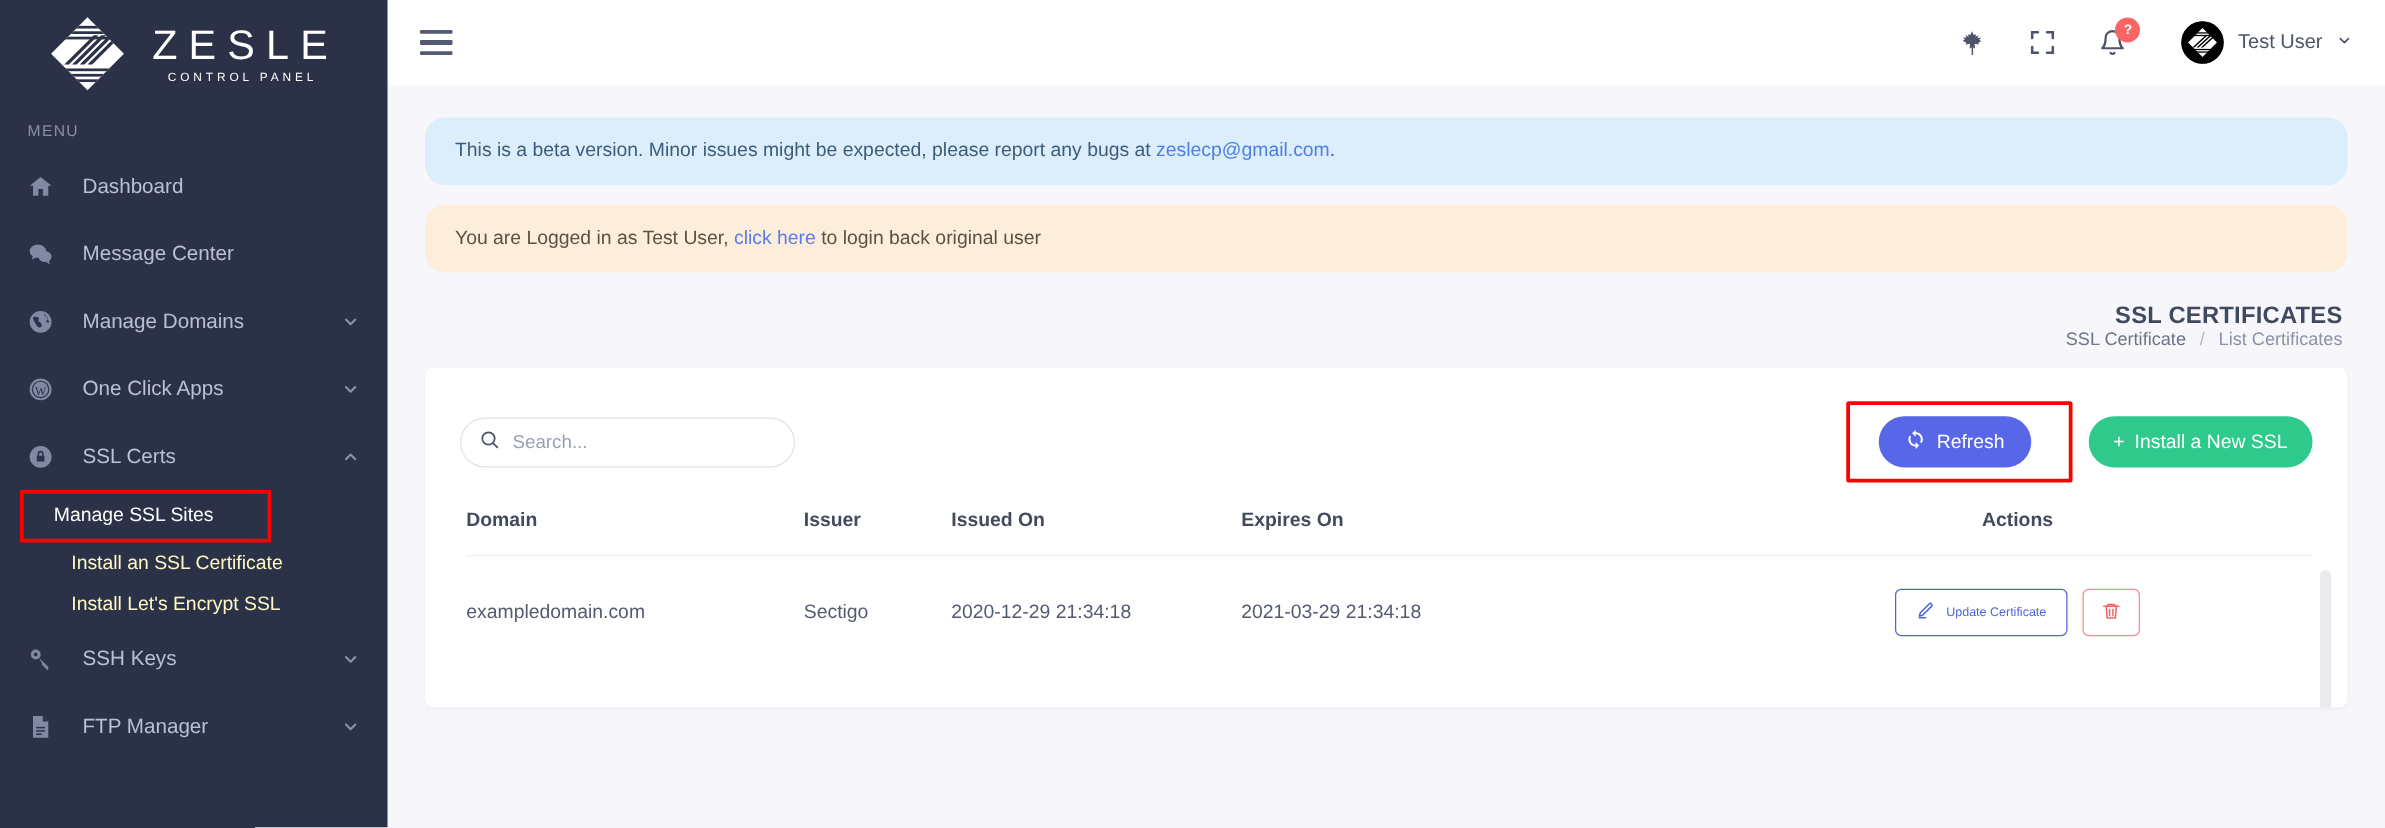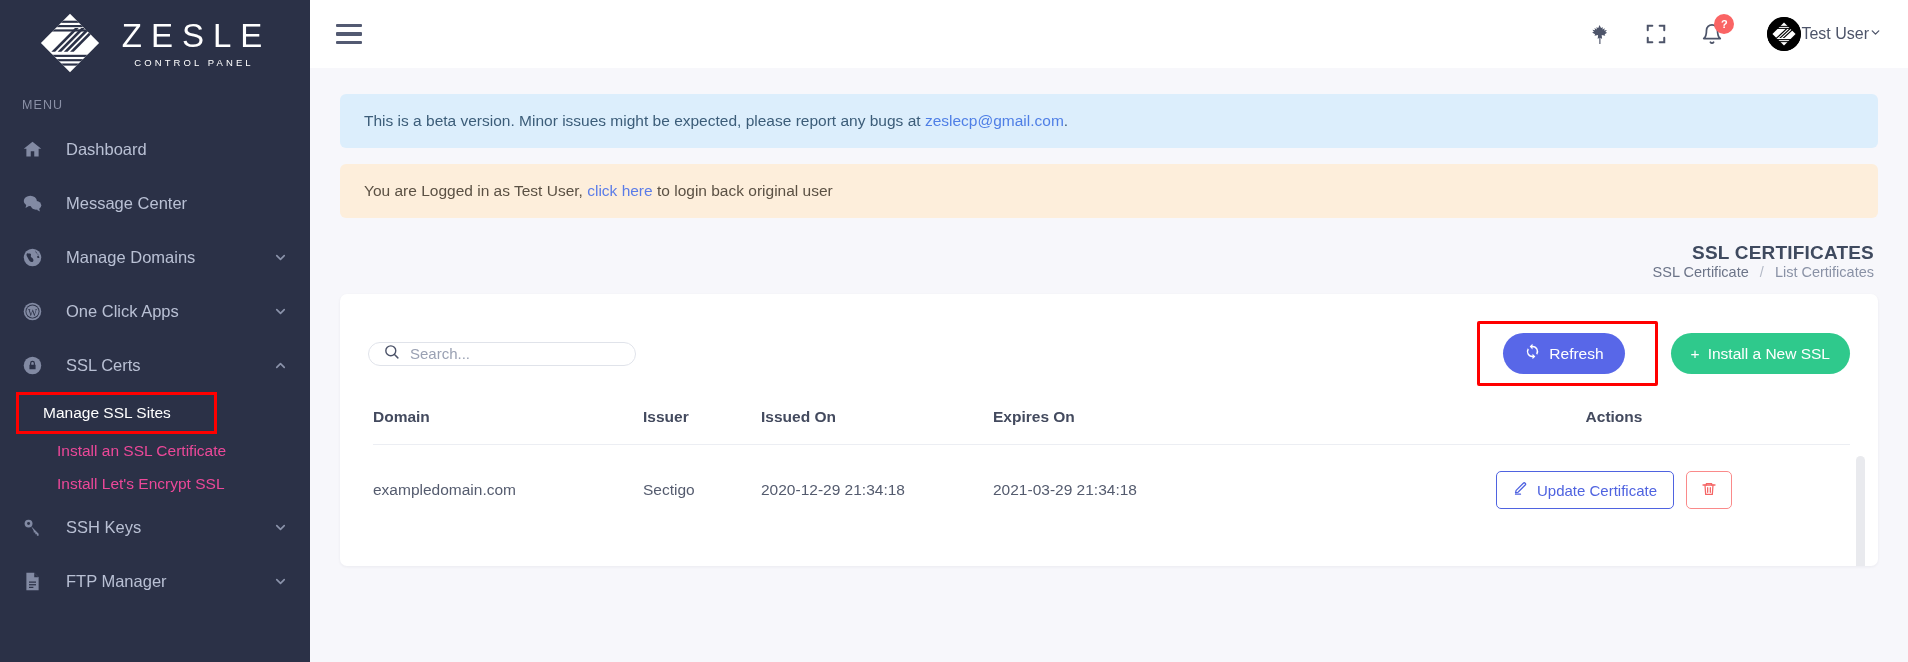--- a/index.html
+++ b/index.html
@@ -47,21 +47,21 @@
   }
   .nav-item .nav-icon {
     width: 30px; min-width: 30px; display: flex; align-items: center;
     justify-content: flex-start; color: #828aa3; margin-right: 14px;
   }
   .nav-item .nav-text { flex: 1; white-space: nowrap; }
   .nav-item .chev { color: #8b93ab; display: flex; align-items: center; }
   .sub-item {
     display: flex; align-items: center;
     height: 33px; padding-left: 57px;
-    color: #ec4899; font-size: 15.5px; cursor: pointer;
+    color: #fef9c3; font-size: 15.5px; cursor: pointer;
   }
   .sub-item.active { color: #ffffff; font-weight: 500; }
   .sub-item.highlight {
     border: 3px solid #ff0000;
     margin: 0 93px 0 16px;
     padding-left: 24px;
     height: 42px;
   }
 
   
@@ -78,33 +78,33 @@
   .top-spacer { flex: 1; }
   .top-icons { display: flex; align-items: center; gap: 34px; }
   .ticon { color: #4d5469; cursor: pointer; display: flex; align-items: center; position: relative; }
   .badge {
     position: absolute; top: -9px; right: -11px;
     width: 20px; height: 20px; border-radius: 50%;
     background: #fa6464; color: #fff; font-size: 11px;
     display: flex; align-items: center; justify-content: center;
     font-weight: 700;
   }
-  .user-box { display: flex; align-items: center; cursor: pointer; margin-left: 10px; }
+  .user-box { display: flex; align-items: center; gap: 11px; cursor: pointer; margin-left: 10px; }
   .avatar {
     width: 34px; height: 34px; border-radius: 50%;
     background: #000; display: flex; align-items: center; justify-content: center;
     overflow: hidden;
   }
   .user-name { color: #4d5469; font-size: 16px; }
   .caret-sm { color: #4d5469; font-size: 12px; }
 
   .content { flex: 1; padding: 26px 30px 0 30px; overflow: hidden; }
 
   .alert {
-    border-radius: 6px; padding: 18px 24px;
+    border-radius: 16px; padding: 18px 24px;
     font-size: 15.5px; margin-bottom: 16px;
   }
   .alert-info { background: #dceefc; color: #3c5d79; }
   .alert-info a { color: #4f7fe6; text-decoration: none; }
   .alert-warn { background: #fdeedb; color: #5b5144; }
   .alert-warn a { color: #5b7ce8; text-decoration: none; }
 
   .page-head {
     display: flex; align-items: flex-end; justify-content: space-between;
     padding: 8px 4px 14px 2px;
@@ -119,21 +119,21 @@
     background: #ffffff; border-radius: 7px;
     box-shadow: 0 1px 3px rgba(30,40,70,.06);
     padding: 0 0 0 0; position: relative;
     height: 272px; overflow: hidden;
   }
   .card-top {
     display: flex; align-items: center; justify-content: space-between;
     padding: 27px 28px 22px 28px;
   }
   .search-wrap {
-    width: 268px; height: 24px; border: 1px solid #e0e3ea;
+    width: 268px; height: 40px; border: 1px solid #e0e3ea;
     border-radius: 22px; display: flex; align-items: center;
     padding: 0 14px; gap: 10px;
   }
   .search-wrap svg { color: #4b5268; flex: 0 0 auto; }
   .search-wrap input {
     border: none; outline: none; font-size: 15px;
     color: #5d6478; width: 100%;
     font-family: "Liberation Sans", sans-serif;
     background: transparent;
   }
@@ -162,21 +162,21 @@
   .tbl td {
     font-size: 15.5px; color: #545b6e; padding: 26px 0 26px 0;
     vertical-align: middle;
   }
   .tbl th.c-actions, .tbl td.c-actions { text-align: center; }
   .tbl-scroll { position: relative; padding: 0 28px 0 33px; }
 
   .btn-outline {
     border: 1px solid #4f63e0; color: #4f63e0; background: #fff;
     border-radius: 5px; height: 38px; padding: 0 16px;
-    font-size: 15px; display: inline-flex; align-items: center; gap: 9px;
+    font-size: 10px; display: inline-flex; align-items: center; gap: 9px;
     cursor: pointer; font-family: "Liberation Sans", sans-serif;
   }
   .btn-del {
     border: 1px solid #fa8a8a; color: #f56565; background: #fff;
     border-radius: 5px; height: 38px; width: 46px;
     display: inline-flex; align-items: center; justify-content: center;
     cursor: pointer; margin-left: 12px;
   }
   .actions-cell { display: flex; align-items: center; justify-content: center; }
 

